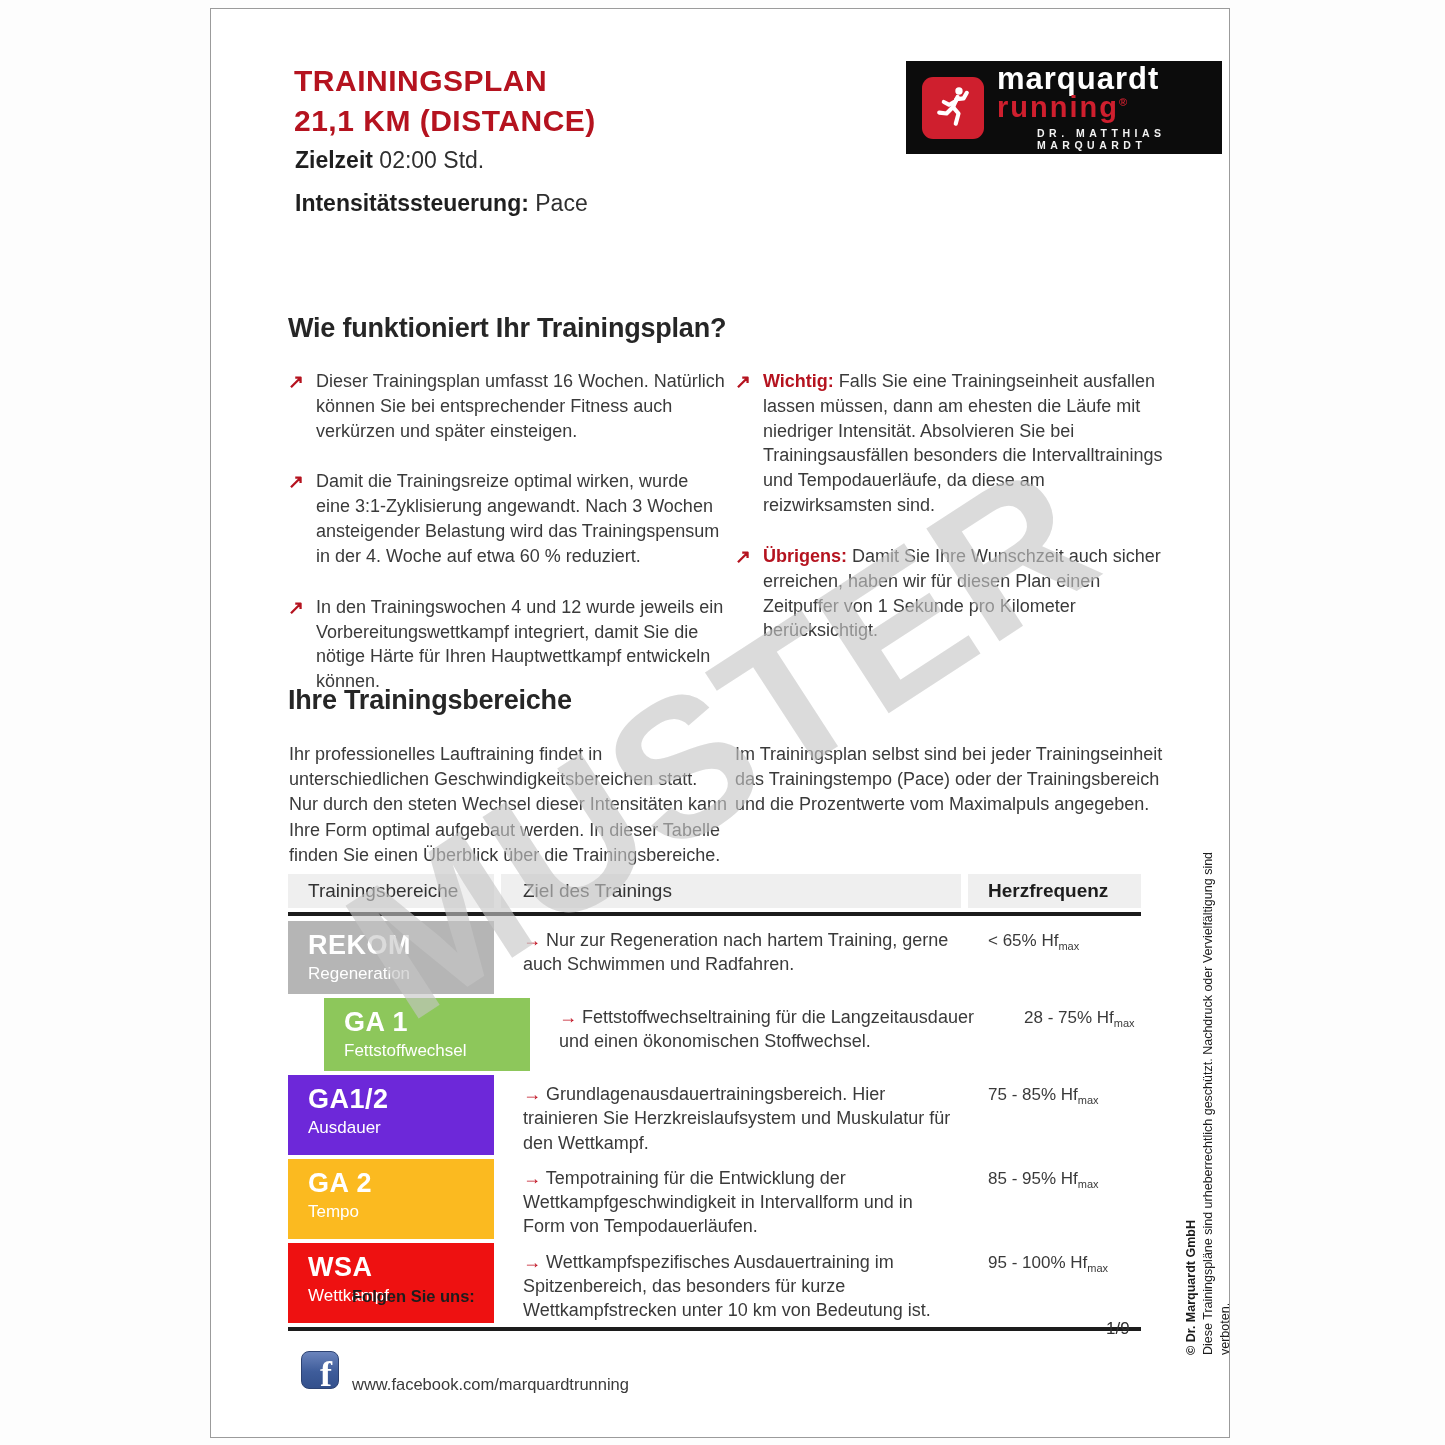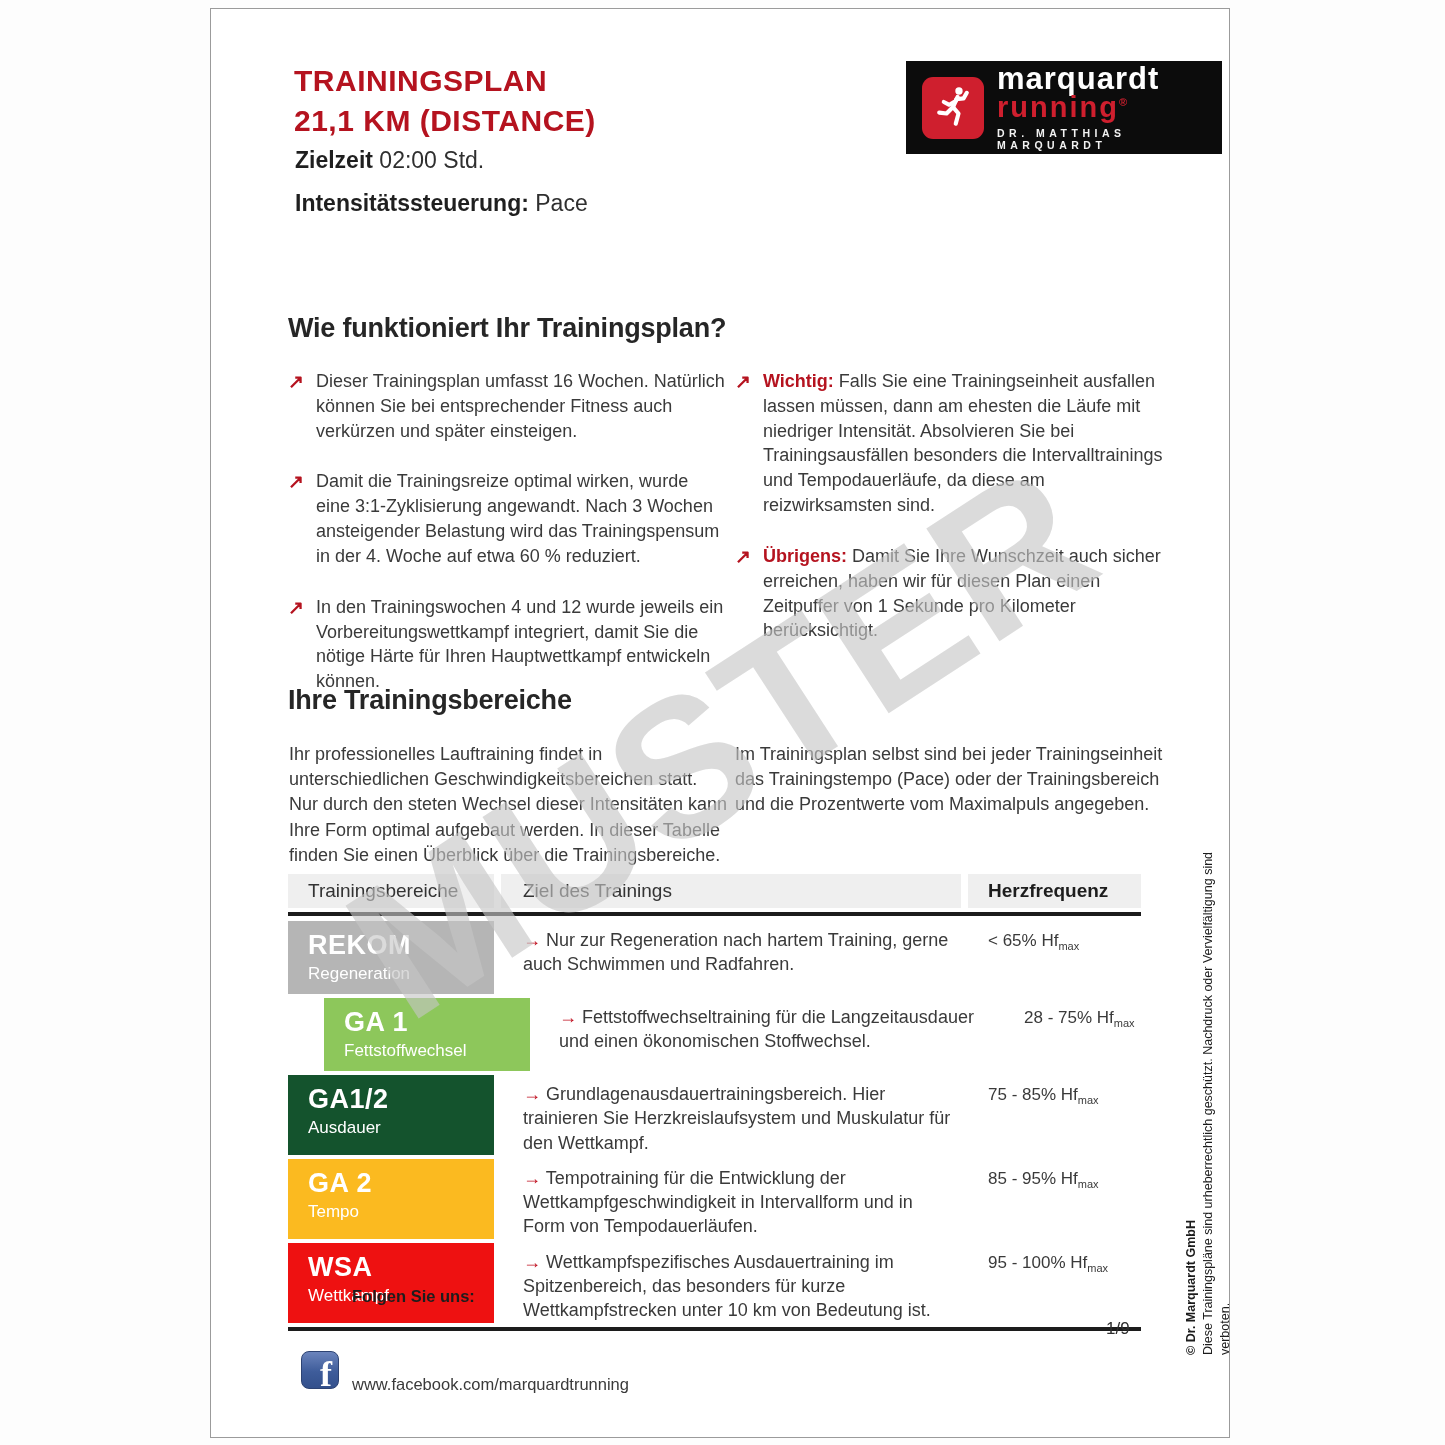--- a/index.html
+++ b/index.html
@@ -16,21 +16,21 @@
   .meta1 { position:absolute; left:84px; top:138px; font-size:23px; color:#2f2f2f; }
   .meta2 { position:absolute; left:84px; top:181px; font-size:23px; color:#2f2f2f; }
   .meta-label { font-weight:bold; color:#1f1f1f;text-align:right; }
 
   .logo { position:absolute; left:695px; top:52px; width:316px; height:93px; background:#0c0c0c; display:flex; align-items:center; padding:0 16px; }
   .logo-badge { width:62px; height:62px; background:#cf1f2e; border-radius:11px; flex:none; display:flex; align-items:center; justify-content:center; margin-right:13px; }
   .logo-words { display:flex; flex-direction:column; }
   .logo-l1 { color:#ffffff; font-size:31px; font-weight:bold; letter-spacing:1px; line-height:0.95; }
   .logo-l2 { color:#cf1f2e; font-size:29px; font-weight:bold; letter-spacing:2px; line-height:0.95; margin-top:1px; }
   .logo-reg { font-size:11px; vertical-align:super; letter-spacing:0; }
-  .logo-l3 { color:#f2f2f2; font-size:10.5px; letter-spacing:4.5px; margin-top:5px; font-weight:bold; }
+  .logo-l3 { color:#f2f2f2; font-size:10.5px; letter-spacing:4.5px; margin-top:5px; font-weight:bold;margin-left:40px; }
 
   
   .h-how { position:absolute; left:77px; top:304px; font-size:27px; font-weight:bold; color:#262626; letter-spacing:-0.2px; }
   .col-a { position:absolute; left:77px; top:360px; width:438px; }
   .col-b { position:absolute; left:524px; top:360px; width:428px; }
   .bullet { display:flex; margin-bottom:26px; }
   .b-arrow { flex:none; width:28px; color:#b5131f; font-weight:bold; font-size:19px; line-height:1.38; }
   .b-text { font-size:18px; color:#3a3a3a; line-height:1.38; }
   .b-label { font-weight:bold; color:#b5131f; }
 
@@ -168,21 +168,21 @@
           <div class="zone-title">GA 1</div>
           <div class="zone-sub">Fettstoffwechsel</div>
         </div>
         <div class="gapc"></div>
         <div class="desc"><span class="c-arrow">→</span><span> Fettstoffwechseltraining für die Langzeitausdauer und einen ökonomischen Stoffwechsel.</span></div>
         <div class="gapc"></div>
         <div class="hf"><span>28 - 75% Hf</span><sub>max</sub></div>
       </div>
 
       <div class="trow">
-        <div class="zone" style="background-color: #14532d;">
+        <div class="zone" style="background-color: #6d28d9;">
           <div class="zone-title">GA1/2</div>
           <div class="zone-sub">Ausdauer</div>
         </div>
         <div class="gapc"></div>
         <div class="desc"><span class="c-arrow">→</span><span> Grundlagenausdauertrainingsbereich. Hier trainieren Sie Herzkreislaufsystem und Muskulatur für den Wettkampf.</span></div>
         <div class="gapc"></div>
         <div class="hf"><span>75 - 85% Hf</span><sub>max</sub></div>
       </div>
 
       <div class="trow">

